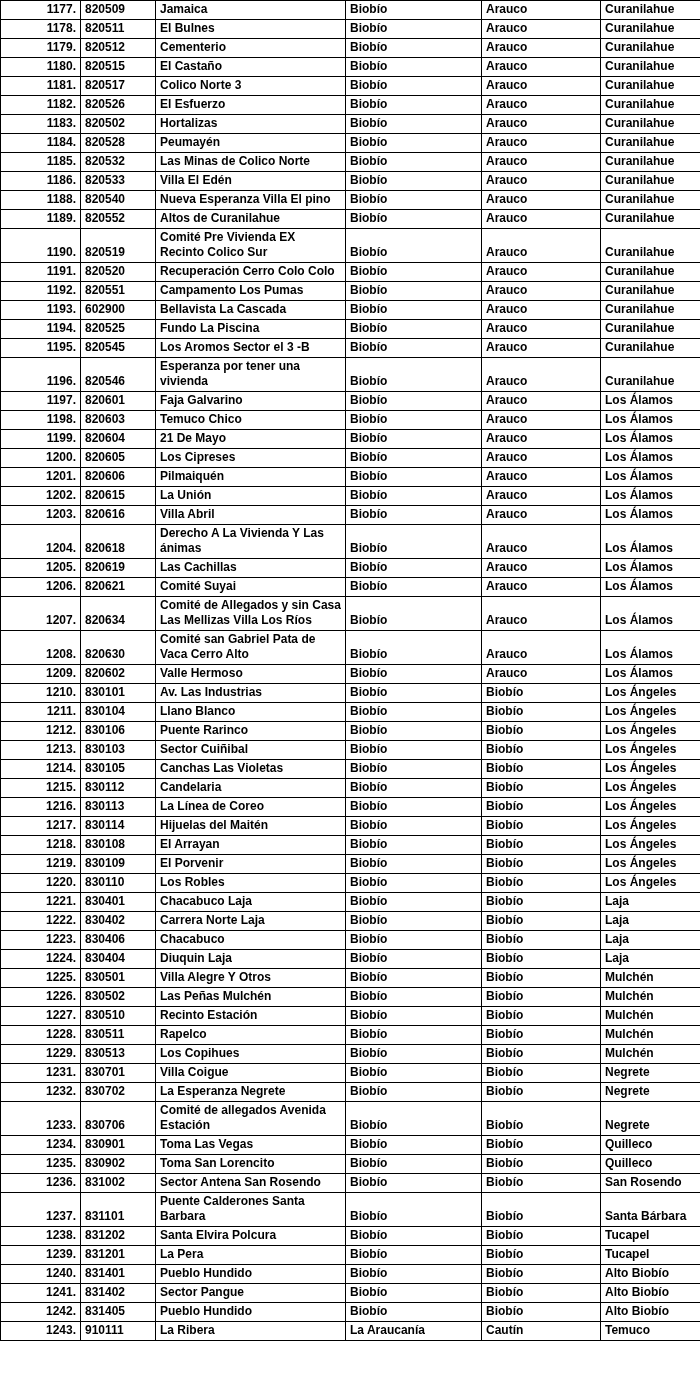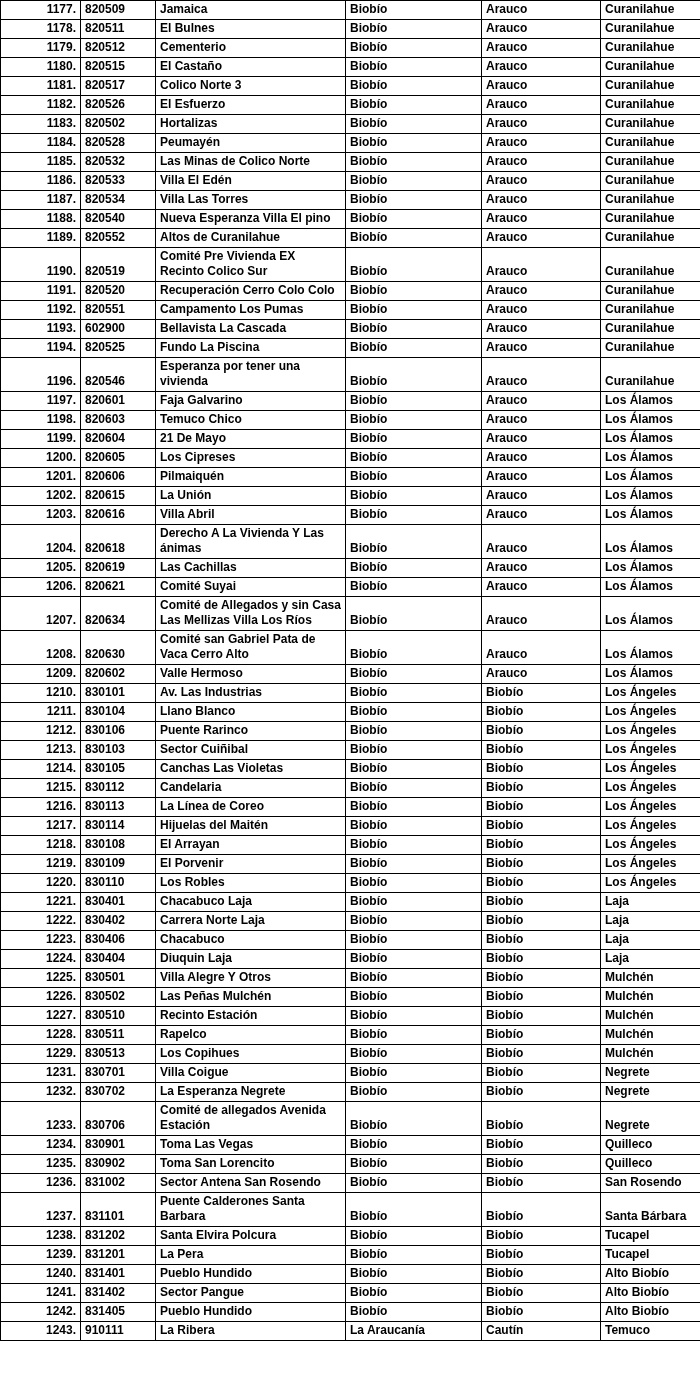--- a/index.html
+++ b/index.html
@@ -122,28 +122,20 @@
         </tr>
         <tr>
           <td class="c0">1186.</td>
           <td class="c1">820533</td>
           <td class="c2">Villa El Edén</td>
           <td class="c3">Biobío</td>
           <td class="c4">Arauco</td>
           <td class="c5">Curanilahue</td>
         </tr>
         <tr>
-          <td class="c0">1187.</td>
-          <td class="c1">820534</td>
-          <td class="c2">Villa Las Torres</td>
-          <td class="c3">Biobío</td>
-          <td class="c4">Arauco</td>
-          <td class="c5">Curanilahue</td>
-        </tr>
-        <tr>
           <td class="c0">1188.</td>
           <td class="c1">820540</td>
           <td class="c2">Nueva Esperanza Villa El pino</td>
           <td class="c3">Biobío</td>
           <td class="c4">Arauco</td>
           <td class="c5">Curanilahue</td>
         </tr>
         <tr>
           <td class="c0">1189.</td>
           <td class="c1">820552</td>
@@ -181,20 +173,28 @@
           <td class="c1">602900</td>
           <td class="c2">Bellavista La Cascada</td>
           <td class="c3">Biobío</td>
           <td class="c4">Arauco</td>
           <td class="c5">Curanilahue</td>
         </tr>
         <tr>
           <td class="c0">1194.</td>
           <td class="c1">820525</td>
           <td class="c2">Fundo La Piscina</td>
+          <td class="c3">Biobío</td>
+          <td class="c4">Arauco</td>
+          <td class="c5">Curanilahue</td>
+        </tr>
+        <tr>
+          <td class="c0">1195.</td>
+          <td class="c1">820545</td>
+          <td class="c2">Los Aromos Sector el 3 -B</td>
           <td class="c3">Biobío</td>
           <td class="c4">Arauco</td>
           <td class="c5">Curanilahue</td>
         </tr>
         <tr>
           <td class="c0">1196.</td>
           <td class="c1">820546</td>
           <td class="c2">Esperanza por tener una vivienda</td>
           <td class="c3">Biobío</td>
           <td class="c4">Arauco</td>

